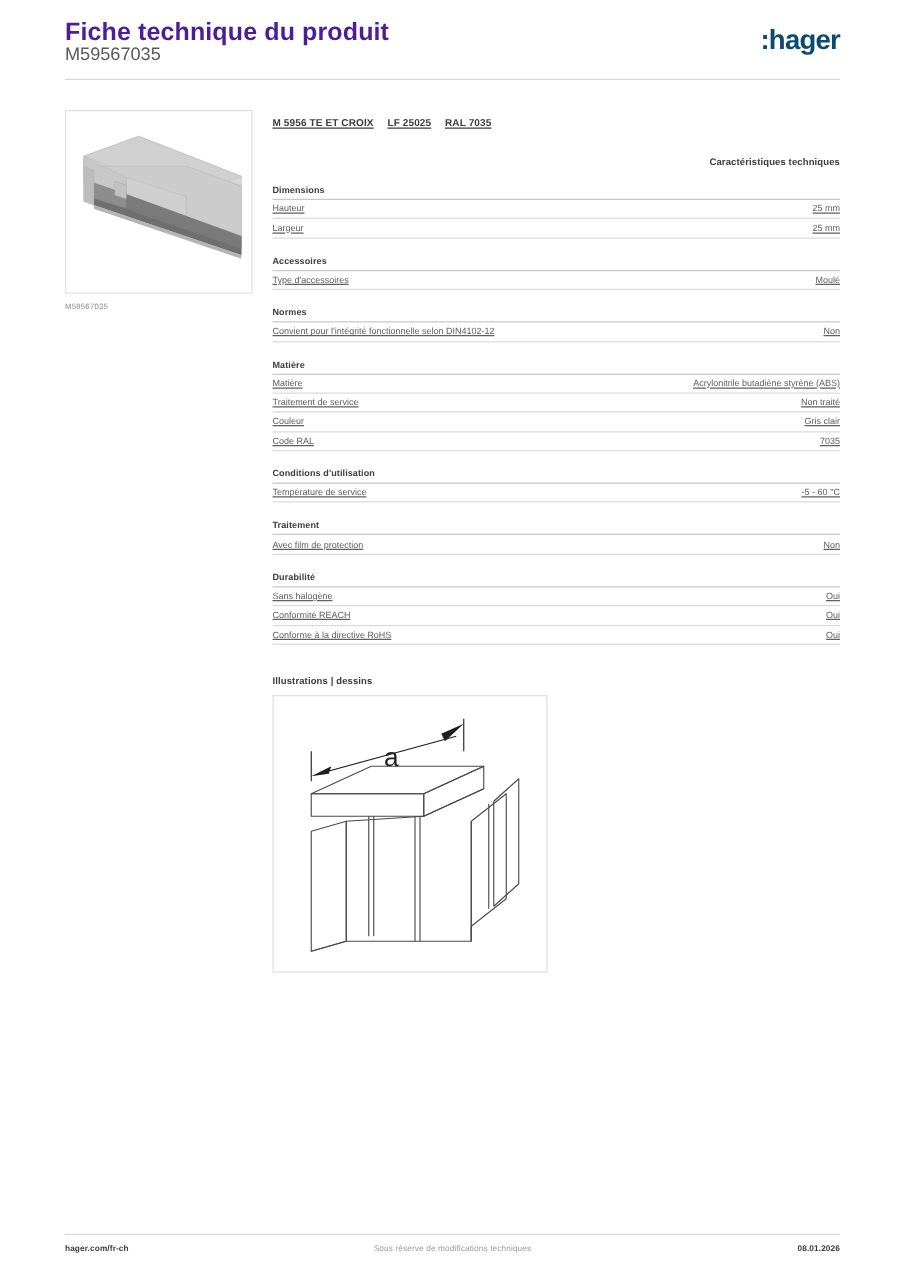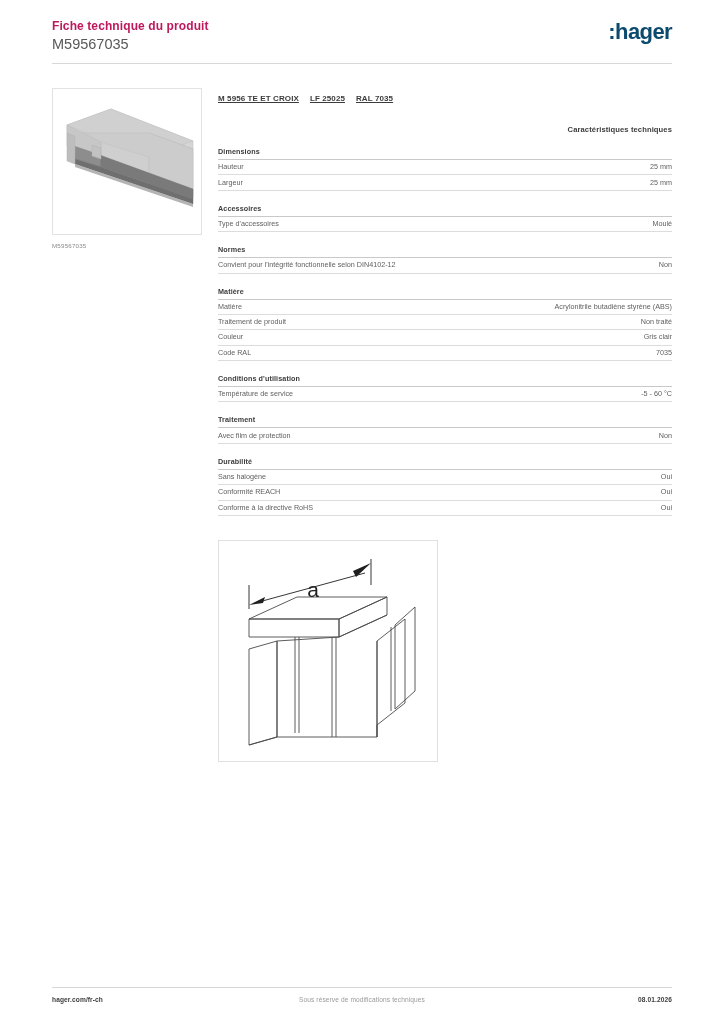--- a/index.html
+++ b/index.html
@@ -22,23 +22,23 @@
 
   
   .header {
     position: absolute;
     left: 52px;
     top: 18px;
     right: 52px;
     height: 46px;
   }
   .doc-title {
-    font-size: 12px;
-    font-weight: bold;
-    color: #be185d;
+    font-size: 20px;
+    font-weight: bold;
+    color: #4c1d95;
     letter-spacing: 0.1px;
     line-height: 17px;
   }
   .doc-ref {
     font-size: 14.5px;
     font-weight: normal;
     color: #585858;
     line-height: 17px;
     margin-top: 1px;
   }
@@ -124,20 +124,21 @@
   }
   .spec-row {
     display: flex;
     justify-content: space-between;
     align-items: baseline;
     font-size: 7.2px;
     color: #606060;
     padding: 3.2px 0 3.2px 0;
     border-bottom: 1px solid #dcdcdc;
     line-height: 8px;
+    text-decoration: underline;
   }
   .spec-row .label {
     text-align: left;
     white-space: nowrap;
   }
   .spec-row .value {
     text-align: right;
     white-space: nowrap;
     padding-left: 12px;
   }
@@ -278,21 +279,21 @@
             <span class="value">Non</span>
           </div>
         </div>
         <div class="spec-group">
           <div class="group-head">Matière</div>
           <div class="spec-row">
             <span class="label">Matière</span>
             <span class="value">Acrylonitrile butadiène styrène (ABS)</span>
           </div>
           <div class="spec-row">
-            <span class="label">Traitement de produit</span>
+            <span class="label">Traitement de service</span>
             <span class="value">Non traité</span>
           </div>
           <div class="spec-row">
             <span class="label">Couleur</span>
             <span class="value">Gris clair</span>
           </div>
           <div class="spec-row">
             <span class="label">Code RAL</span>
             <span class="value">7035</span>
           </div>
@@ -322,20 +323,21 @@
             <span class="value">Oui</span>
           </div>
           <div class="spec-row">
             <span class="label">Conforme à la directive RoHS</span>
             <span class="value">Oui</span>
           </div>
         </div>
       </div>
 
     <div class="drawing-section">
+      <div class="drawing-title">Illustrations | dessins</div>
       <div class="drawing-frame">
         <svg width="218" height="220" viewBox="0 0 218 220">
           <g fill="none" stroke="#4a4a4a" stroke-width="0.9" stroke-linejoin="round">
 
             <path d="M30,78 L78,56 L168,56 L120,78 Z"></path>
 
             <path d="M30,78 L30,96 L120,96 L120,78 Z"></path>
 
             <path d="M120,78 L168,56 L168,74 L120,96 Z"></path>
 

